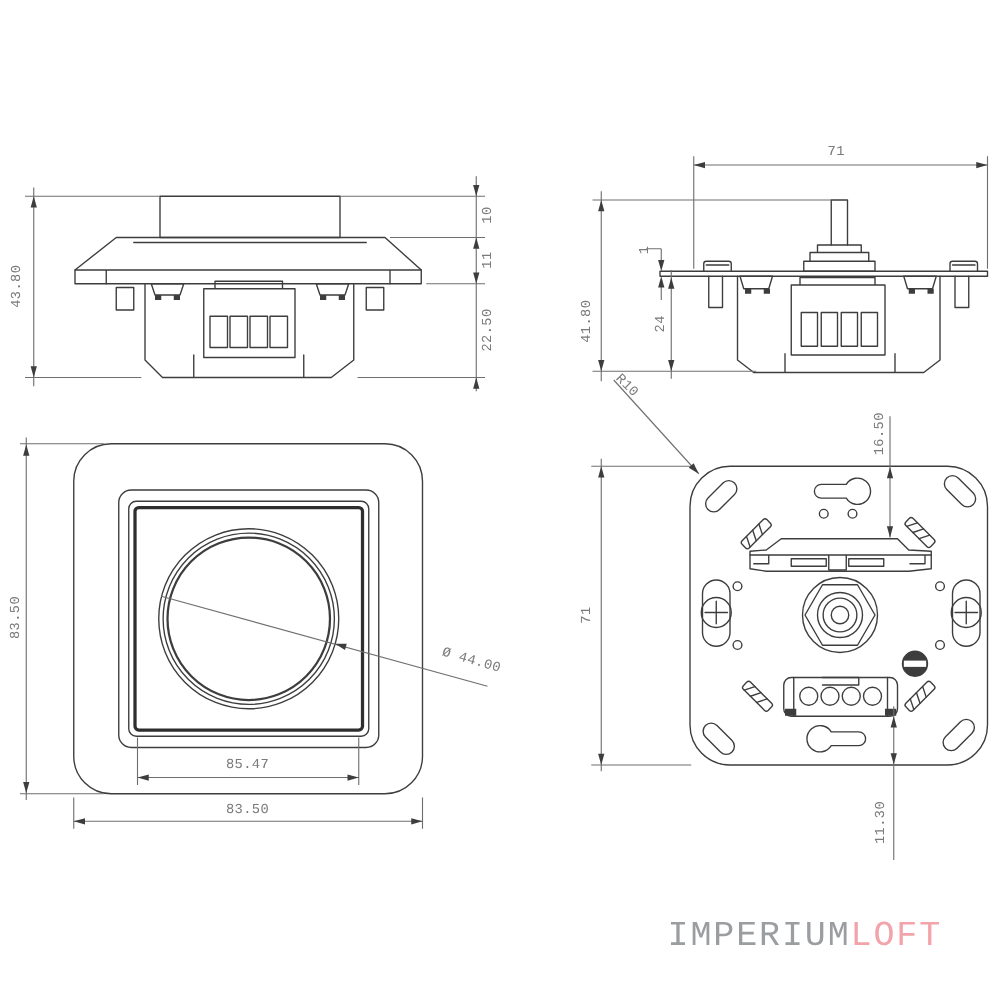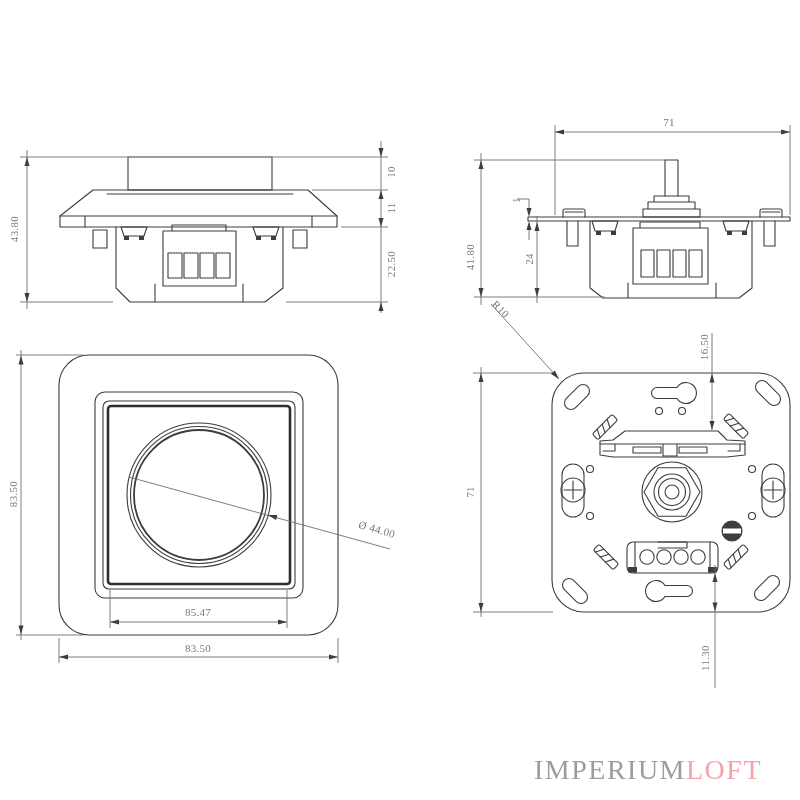--- a/index.html
+++ b/index.html
@@ -1,27 +1,27 @@
 <!DOCTYPE html>
 <html><head>
 <meta charset="utf-8">
 <style>
   html,body{margin:0;padding:0;background:#ffffff;}
   #stage{position:relative;width:800px;height:800px;background:#fff;overflow:hidden;
-         font-family:Liberation Serif, serif;}
+         font-family:Liberation Mono, monospace;}
   svg{position:absolute;left:0;top:0;}
   .part{stroke:#3d3d3d;stroke-width:1.1;fill:none;stroke-linejoin:round;stroke-linecap:round;}
   .part-thick{stroke:#2e2e2e;stroke-width:2.6;fill:none;}
   .dimline{stroke:#6f6f6f;stroke-width:0.9;fill:none;}
   .arrow{fill:#3d3d3d;stroke:none;}
   .dark{fill:#3d3d3d;stroke:none;}
   .dim{position:absolute;transform:translate(-50%,-50%) rotate(var(--r,0deg));
        font-size:11px;color:#7a7a7a;white-space:nowrap;letter-spacing:0.3px;}
   .logo{position:absolute;left:534px;top:734px;width:230px;
-        font-size:28px;letter-spacing:1.5px;color:#9b9ea0;font-weight:400;margin-top:20px;}
+        font-size:28px;letter-spacing:1.5px;color:#9b9ea0;font-weight:400;}
   .logo .accent{color:#f2a4aa;}
 </style>
 </head>
 <body>
 
 <div id="stage">
 
 <svg width="800" height="800" viewBox="0 0 800 800">
 
   <g>

